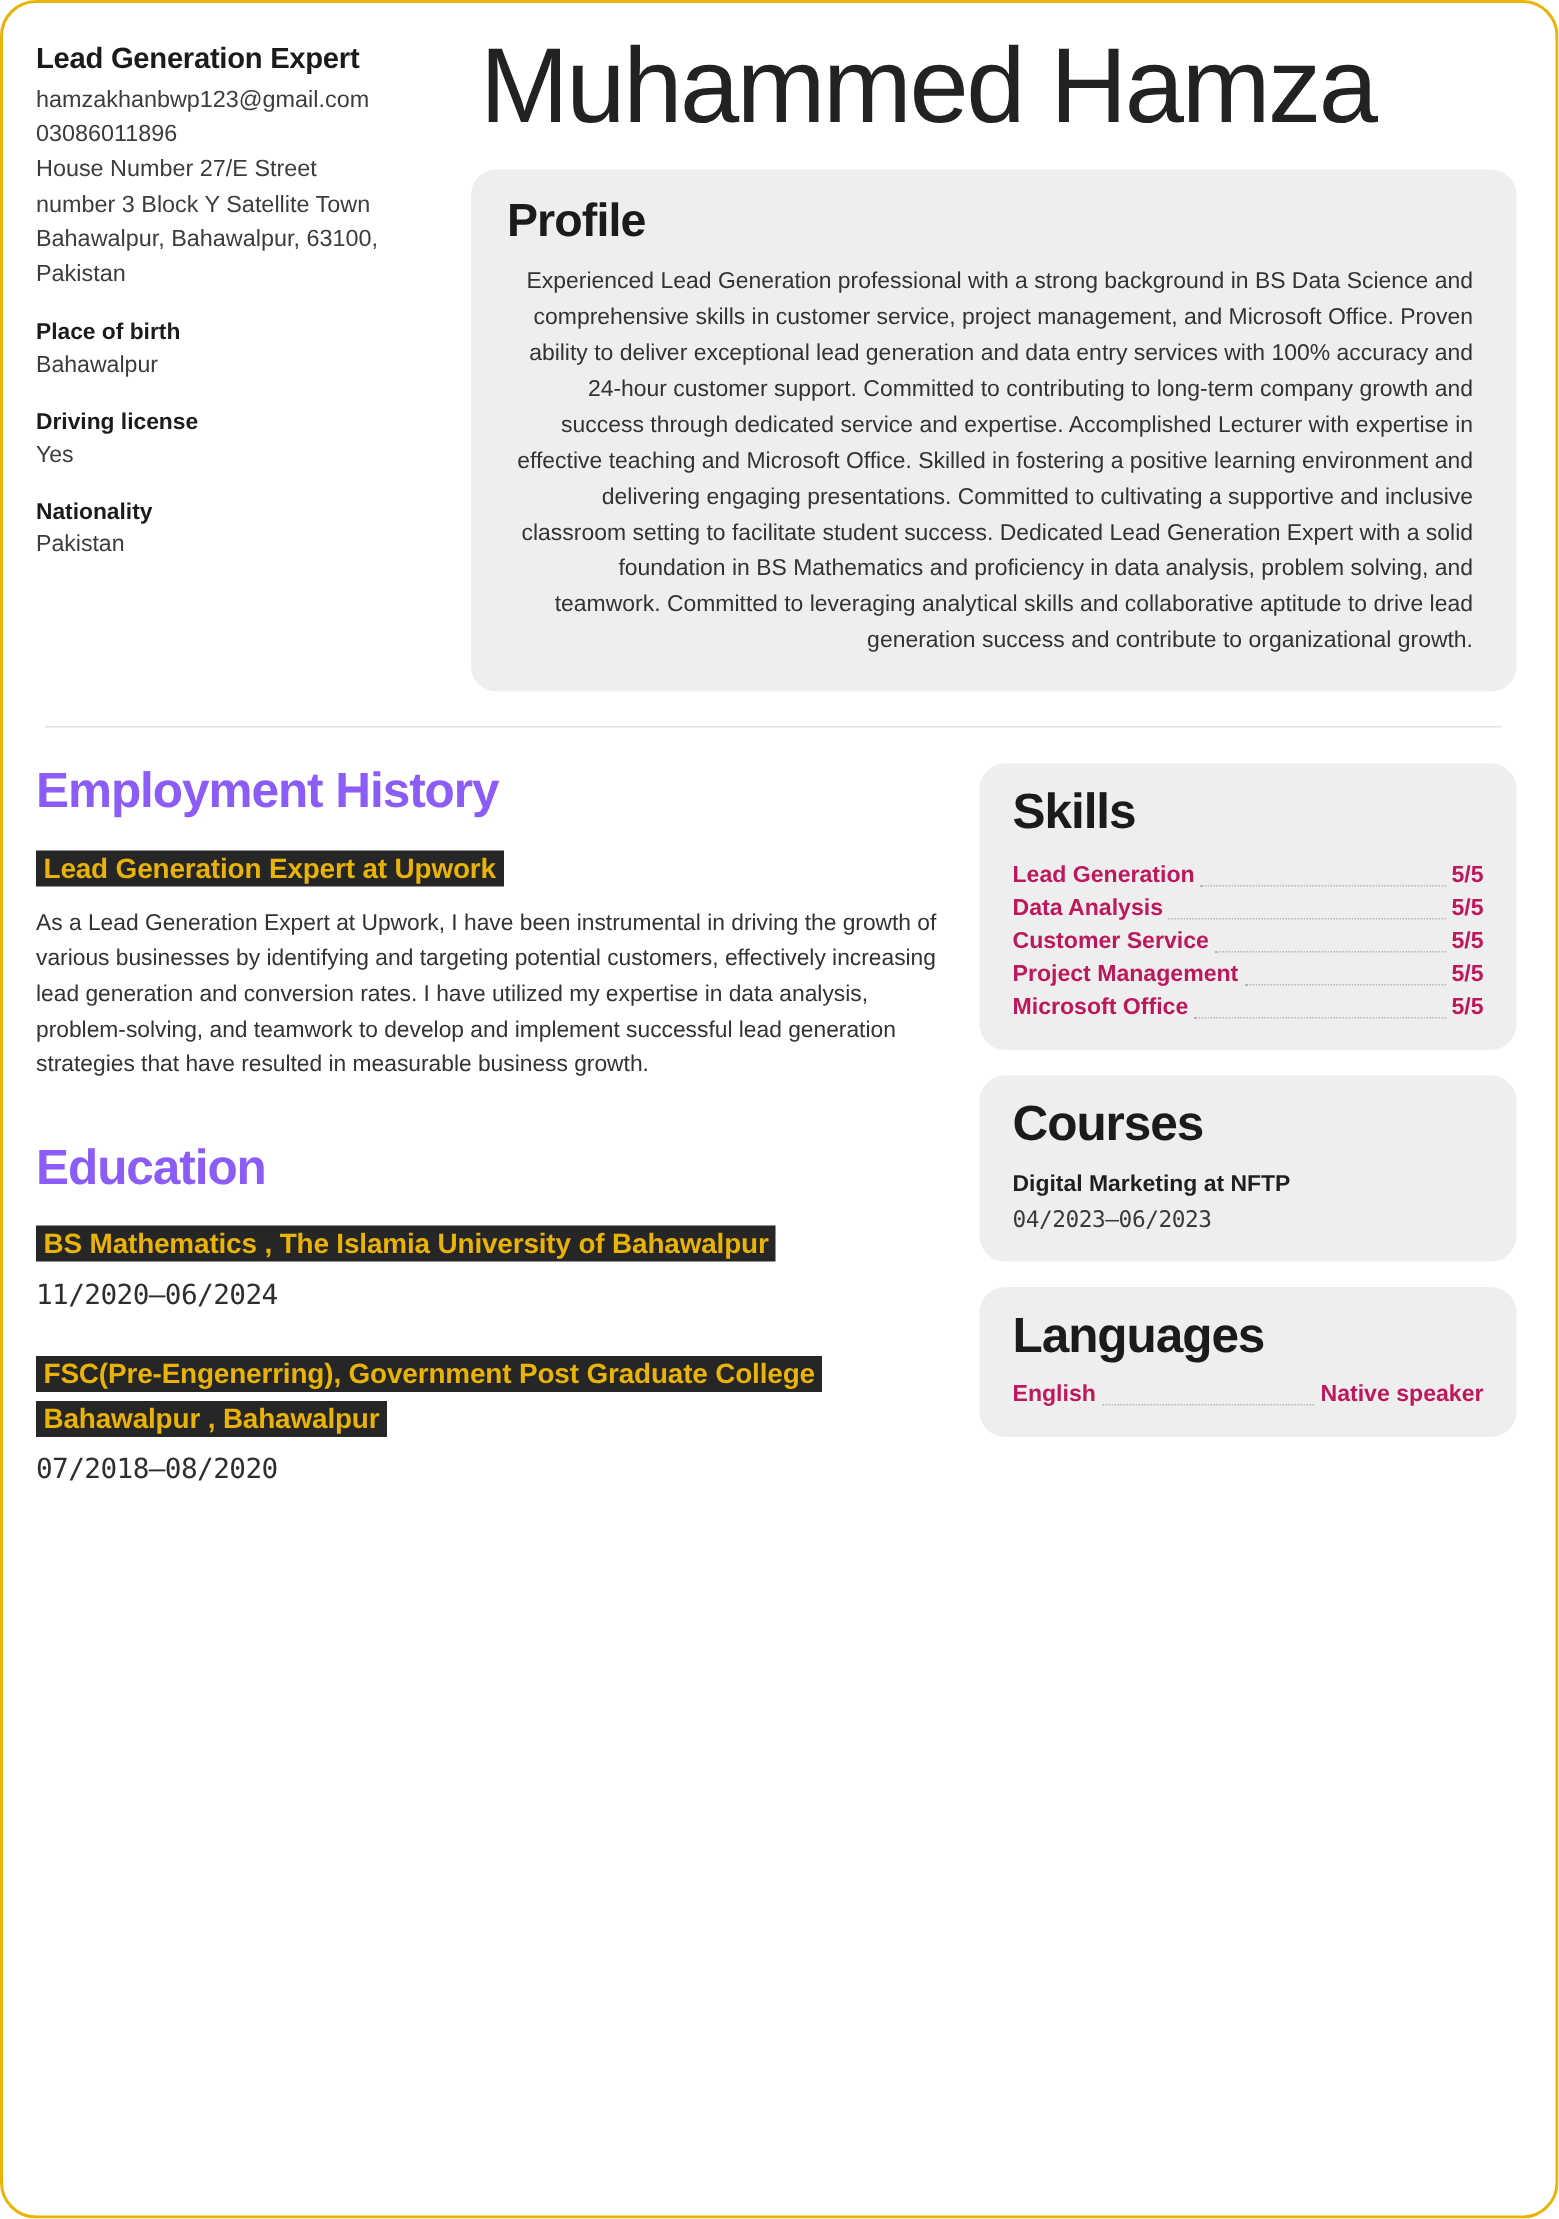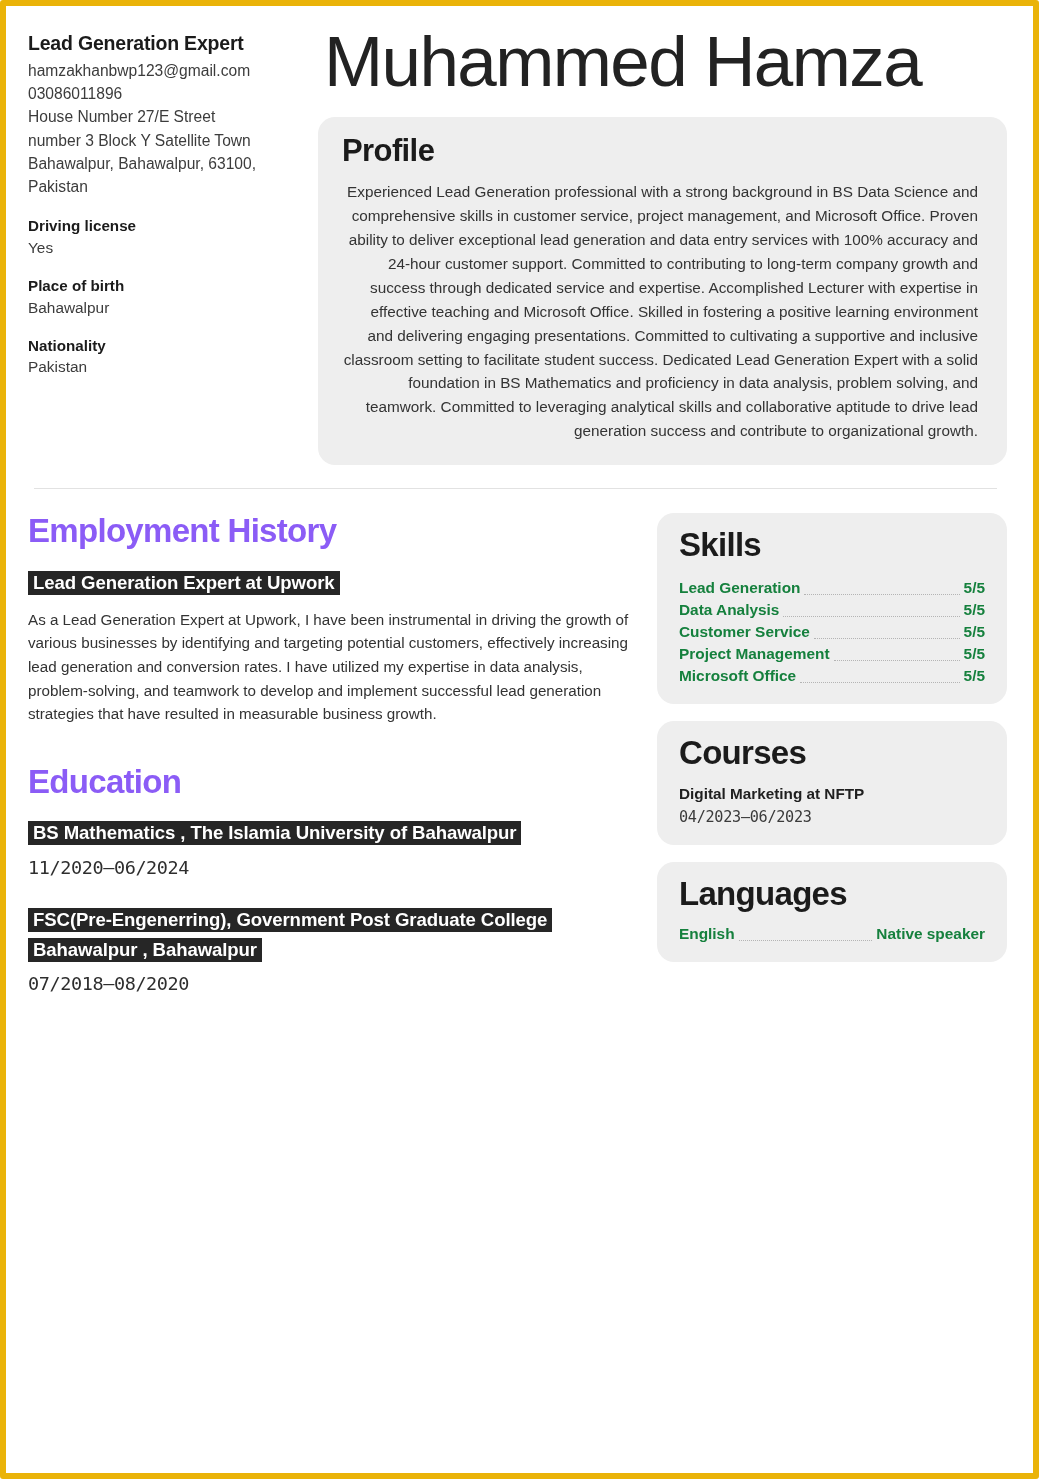--- a/index.html
+++ b/index.html
@@ -10,22 +10,22 @@
   body {
     font-family: "Liberation Sans", sans-serif;
     -webkit-font-smoothing: antialiased;
   }
   .page {
     position: relative;
     width: 1039px;
     height: 1479px;
     box-sizing: border-box;
     background: #ffffff;
-    border: 6px solid #eab308;
-    border-radius: 3px;
+    border: 2px solid #eab308;
+    border-radius: 24px;
     overflow: hidden;
   }
   .inner {
     padding: 22px 26px 0 18px;
   }
 
   
   .top {
     display: flex;
     align-items: flex-start;
@@ -143,21 +143,21 @@
     margin-bottom: 6px;
   }
   .entry-title-wrap {
     font-size: 0;
     line-height: 0;
   }
   .entry-title {
     display: inline;
     font-size: 18.6px;
     font-weight: bold;
-    color: #ffffff;
+    color: #eab308;
     background: #262626;
     line-height: 1.62;
     letter-spacing: -0.1px;
     box-decoration-break: clone;
     -webkit-box-decoration-break: clone;
     padding: 1px 5px 2px 5px;
   }
   .entry-date {
     font-family: "DejaVu Sans Mono", monospace;
     font-size: 18.5px;
@@ -187,21 +187,21 @@
     color: #1b1b1b;
     letter-spacing: -0.7px;
     line-height: 1.12;
     margin-bottom: 13px;
   }
   .rating-row {
     display: flex;
     align-items: flex-end;
     font-size: 15.4px;
     font-weight: bold;
-    color: #15803d;
+    color: #be185d;
     line-height: 1.42;
   }
   .rating-name {
     white-space: nowrap;
   }
   .leader {
     flex: 1 1 auto;
     margin: 0 4px 4px 4px;
     border-bottom: 1.6px dotted #b4b4b4;
     min-width: 10px;
@@ -238,26 +238,26 @@
       <div class="top-left">
         <div class="role-title">Lead Generation Expert</div>
         <div class="contact-line">hamzakhanbwp123@gmail.com</div>
         <div class="contact-line">03086011896</div>
         <div class="contact-line">House Number 27/E Street</div>
         <div class="contact-line">number 3 Block Y Satellite Town</div>
         <div class="contact-line">Bahawalpur, Bahawalpur, 63100,</div>
         <div class="contact-line">Pakistan</div>
 
         <div class="detail-block">
+          <div class="detail-label">Place of birth</div>
+          <div class="detail-value">Bahawalpur</div>
+        </div>
+        <div class="detail-block">
           <div class="detail-label">Driving license</div>
           <div class="detail-value">Yes</div>
-        </div>
-        <div class="detail-block">
-          <div class="detail-label">Place of birth</div>
-          <div class="detail-value">Bahawalpur</div>
         </div>
         <div class="detail-block">
           <div class="detail-label">Nationality</div>
           <div class="detail-value">Pakistan</div>
         </div>
       </div>
 
       <div class="top-right">
         <h1 class="fullname">Muhammed Hamza</h1>
 

